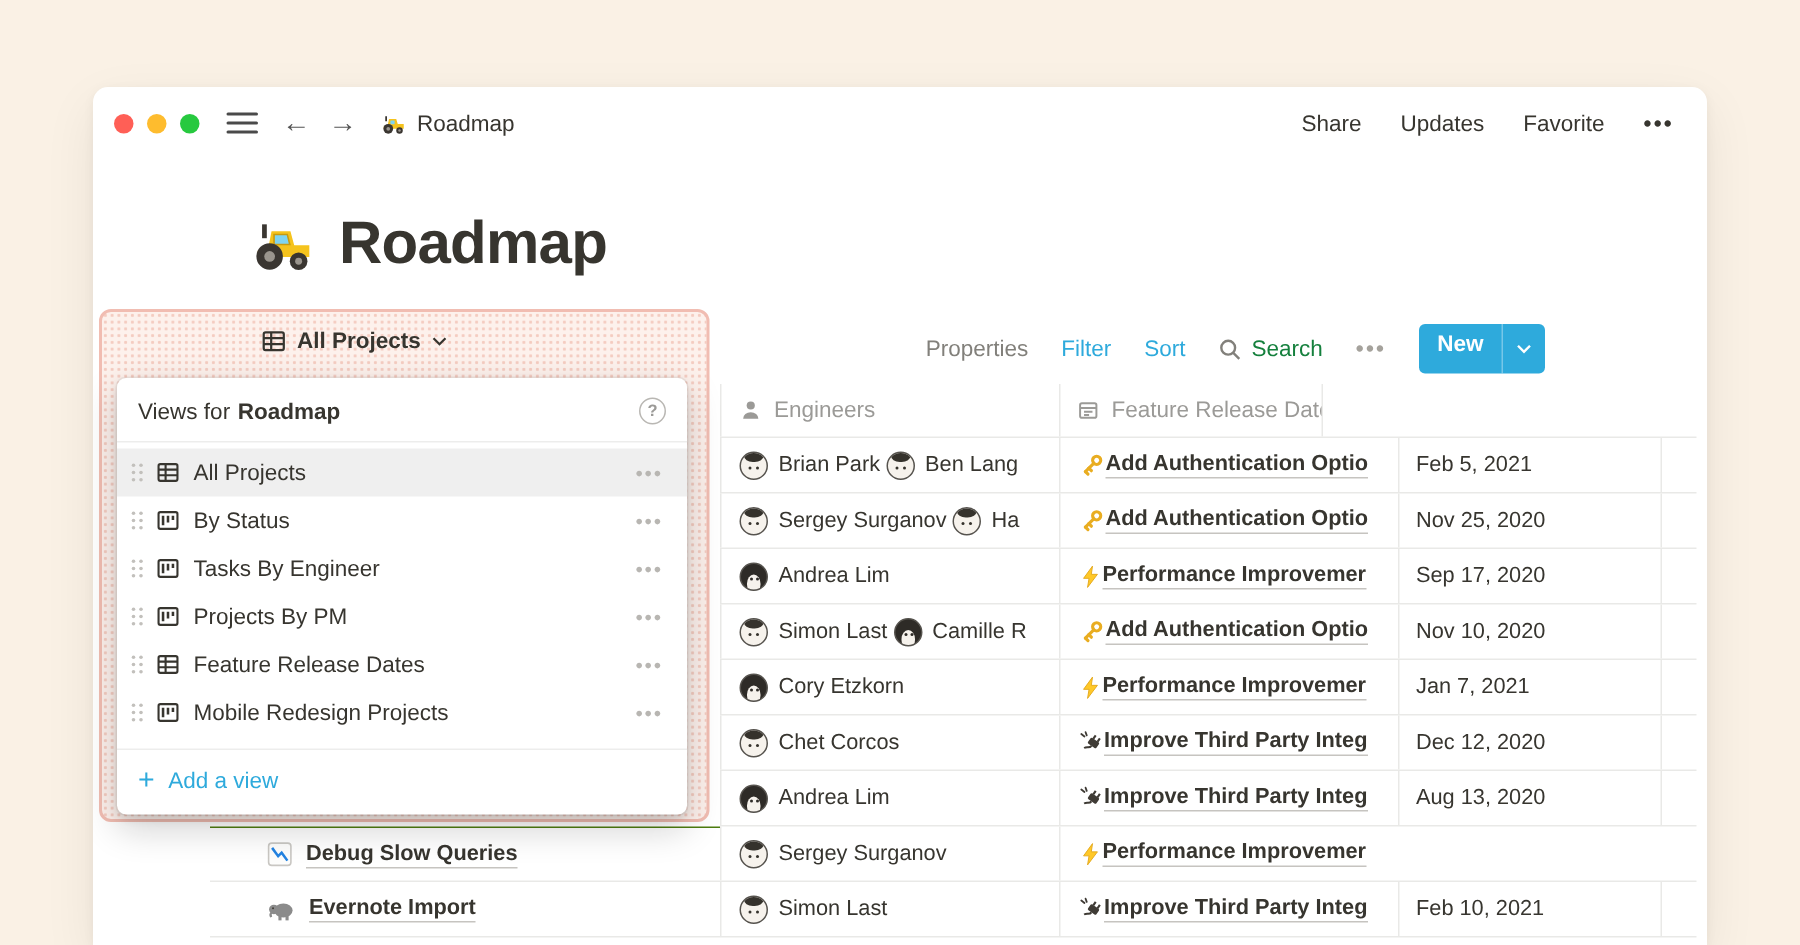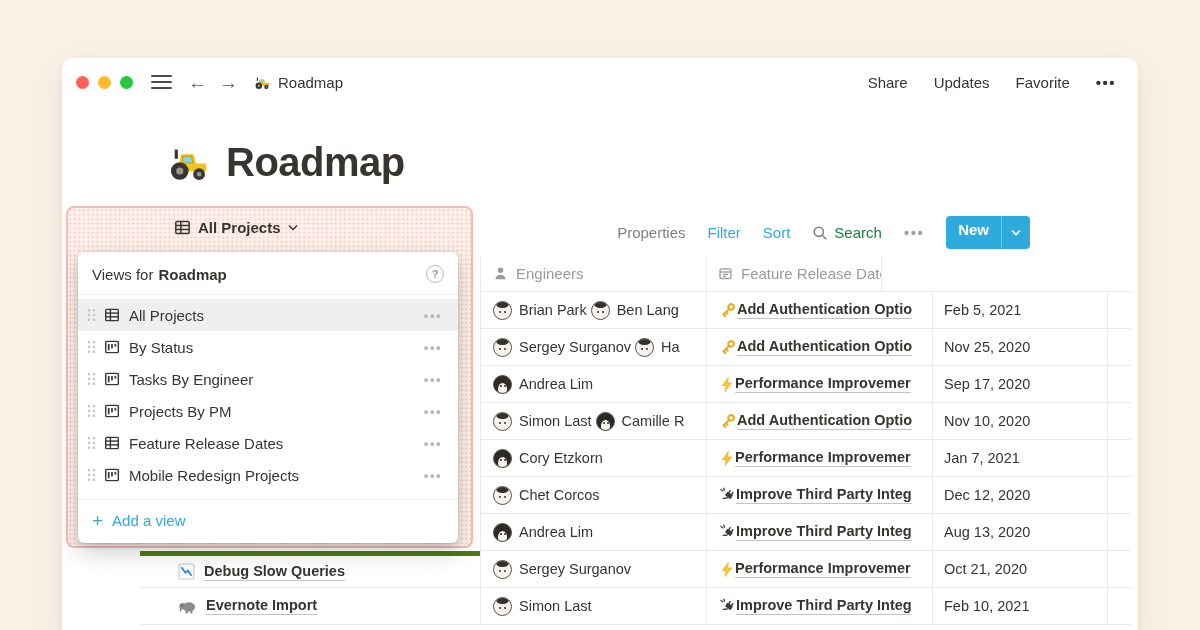--- a/index.html
+++ b/index.html
@@ -85,21 +85,21 @@
   .avatar-light::after { content:""; position:absolute; left:5px; top:9px; width:2px; height:2px; background:#35322C; border-radius:50%; box-shadow:5px 0 #35322C; }
   .avatar-dark { background:#2E2B27; }
   .avatar-dark::before { content:""; position:absolute; bottom:-2px; left:4px; width:9px; height:12px; background:#F6F2EC; border-radius:50% 50% 45% 45%; }
   .avatar-dark::after { content:""; position:absolute; left:6px; top:9px; width:2px; height:2px; background:#2E2B27; border-radius:50%; box-shadow:4px 0 #2E2B27; z-index:1; }
   .epic-link { font-weight:bold; color:#37352F; border-bottom:1px solid #C6C4C0; padding-bottom:1px; overflow:hidden; max-width:182px; cursor:pointer; }
   .date-val { color:#37352F; }
 
   
   .left-col { position:absolute; left:78px; top:493px; width:340px; }
   .lc-row { height:37px; display:flex; align-items:center; gap:9px; padding-left:38px; border-bottom:1px solid #E9E9E7; }
-  .lc-row:first-child { border-top:5px solid #4d7c0f; }
+  .lc-row:first-child { border-top:1px solid #4d7c0f; }
   .task-link { font-size:14.5px; font-weight:bold; border-bottom:1px solid #C6C4C0; padding-bottom:1px; cursor:pointer; }
 
   .icon { display:inline-flex; flex:none; }
 </style>
 </head>
 <body>
 
 <div class="window">
 
   <div class="topbar">
@@ -423,23 +423,20 @@
           </span>
       </div>
       <div class="t-cell c-epic">
         <span class="icon">
             <svg width="16" height="17" viewBox="0 0 18 18">
               <polygon points="10.5,1 3.8,10.2 7.9,10.2 6.8,17 14.2,7.2 9.6,7.2" fill="#FFC828" stroke="#E3A81C" stroke-width="0.7"></polygon>
             </svg>
           </span>
         <span class="epic-link">Performance Improvemer</span>
       </div>
-      <div class="t-cell c-date">
-          <span class="date-val">Oct 21, 2020</span>
-        </div>
     </div>
 
     <div class="t-row">
       <div class="t-cell c-eng">
         <span class="chip">
             <span class="avatar avatar-light"></span>
             <span>Simon Last</span>
           </span>
       </div>
       <div class="t-cell c-epic">

